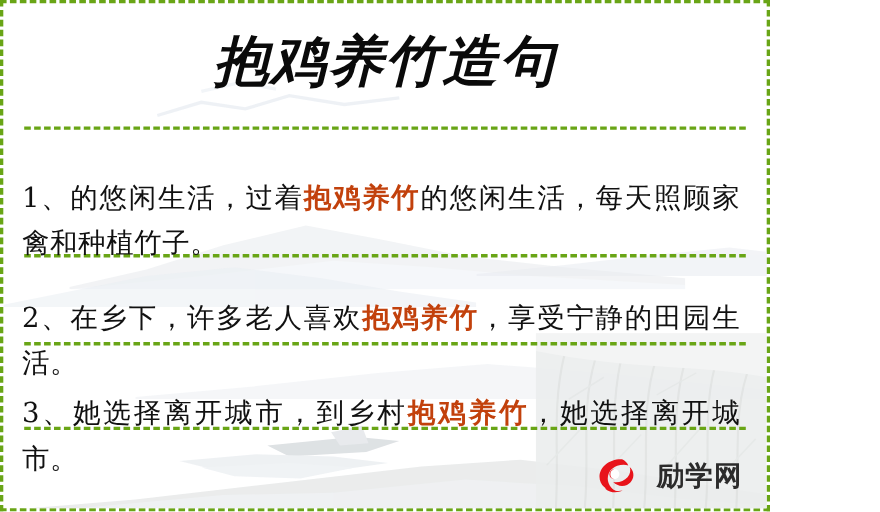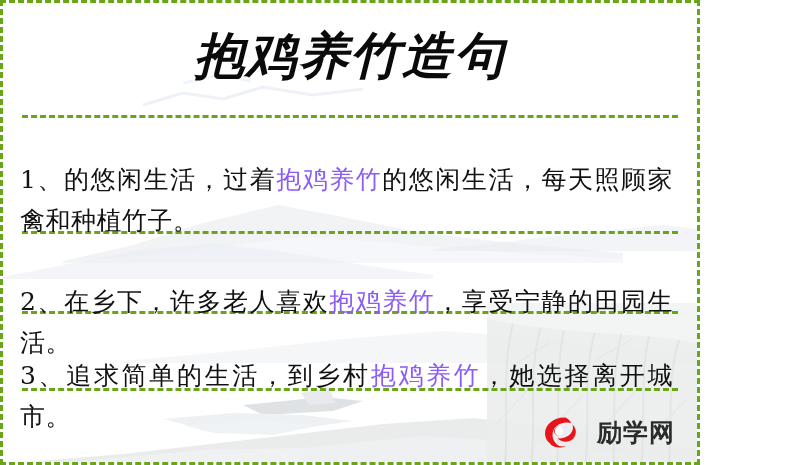--- a/index.html
+++ b/index.html
@@ -87,26 +87,26 @@
     left: 17px;
     right: 24px;
     font-family: "DejaVu Serif", "Liberation Serif", serif;
     font-size: 25px;
     line-height: 41px;
     color: #111111;
     letter-spacing: 0.5px;
     text-align: justify;
   }
   .s1 { top: 131px; }
-  .s2 { top: 253px; }
+  .s2 { top: 240px; }
   .s3 { top: 327px; }
 
   .kw {
-    color: #8b5cf6;
-    font-weight: 400;
+    color: #c2410c;
+    font-weight: 700;
   }
 
   
   .logo {
     position: absolute;
     right: 22px;
     bottom: 12px;
     display: flex;
     align-items: center;
     gap: 20px;
@@ -219,21 +219,21 @@
 
     <p class="sentence s1">
       <span>1、</span><span>的悠闲生活，过着</span><span class="kw">抱鸡养竹</span><span>的悠闲生活，每天照顾家禽和种植竹子。</span>
     </p>
 
     <p class="sentence s2">
       <span>2、</span><span>在乡下，许多老人喜欢</span><span class="kw">抱鸡养竹</span><span>，享受宁静的田园生活。</span>
     </p>
 
     <p class="sentence s3">
-      <span>3、</span><span>追求简单的生活，到乡村</span><span class="kw">抱鸡养竹</span><span>，她选择离开城市。</span>
+      <span>3、</span><span>她选择离开城市，到乡村</span><span class="kw">抱鸡养竹</span><span>，她选择离开城市。</span>
     </p>
 
     <div class="logo">
       <span class="logo-mark">
         <svg width="36" height="36" viewBox="0 0 36 36">
           <path d="M24.5,3.5 C13,3 4,10.5 4,19.5 C4,27 10.5,32.5 18.5,32.5
                    C14,29.5 11.5,25.5 11.5,21 C11.5,14 17.5,8.5 26,8.5
                    C27.5,8.5 29,8.7 30.2,9.1 C29,6.4 27,4.5 24.5,3.5 Z" fill="#e8141b"></path>
           <path d="M31.5,10.5 C32.5,13.5 32,17 29.5,19.8 C26.5,23.2 21.5,25 16.5,24.2
                    C19.5,27.5 24.5,28.8 29,26.8 C33.8,24.6 36,19 34.2,14.4

